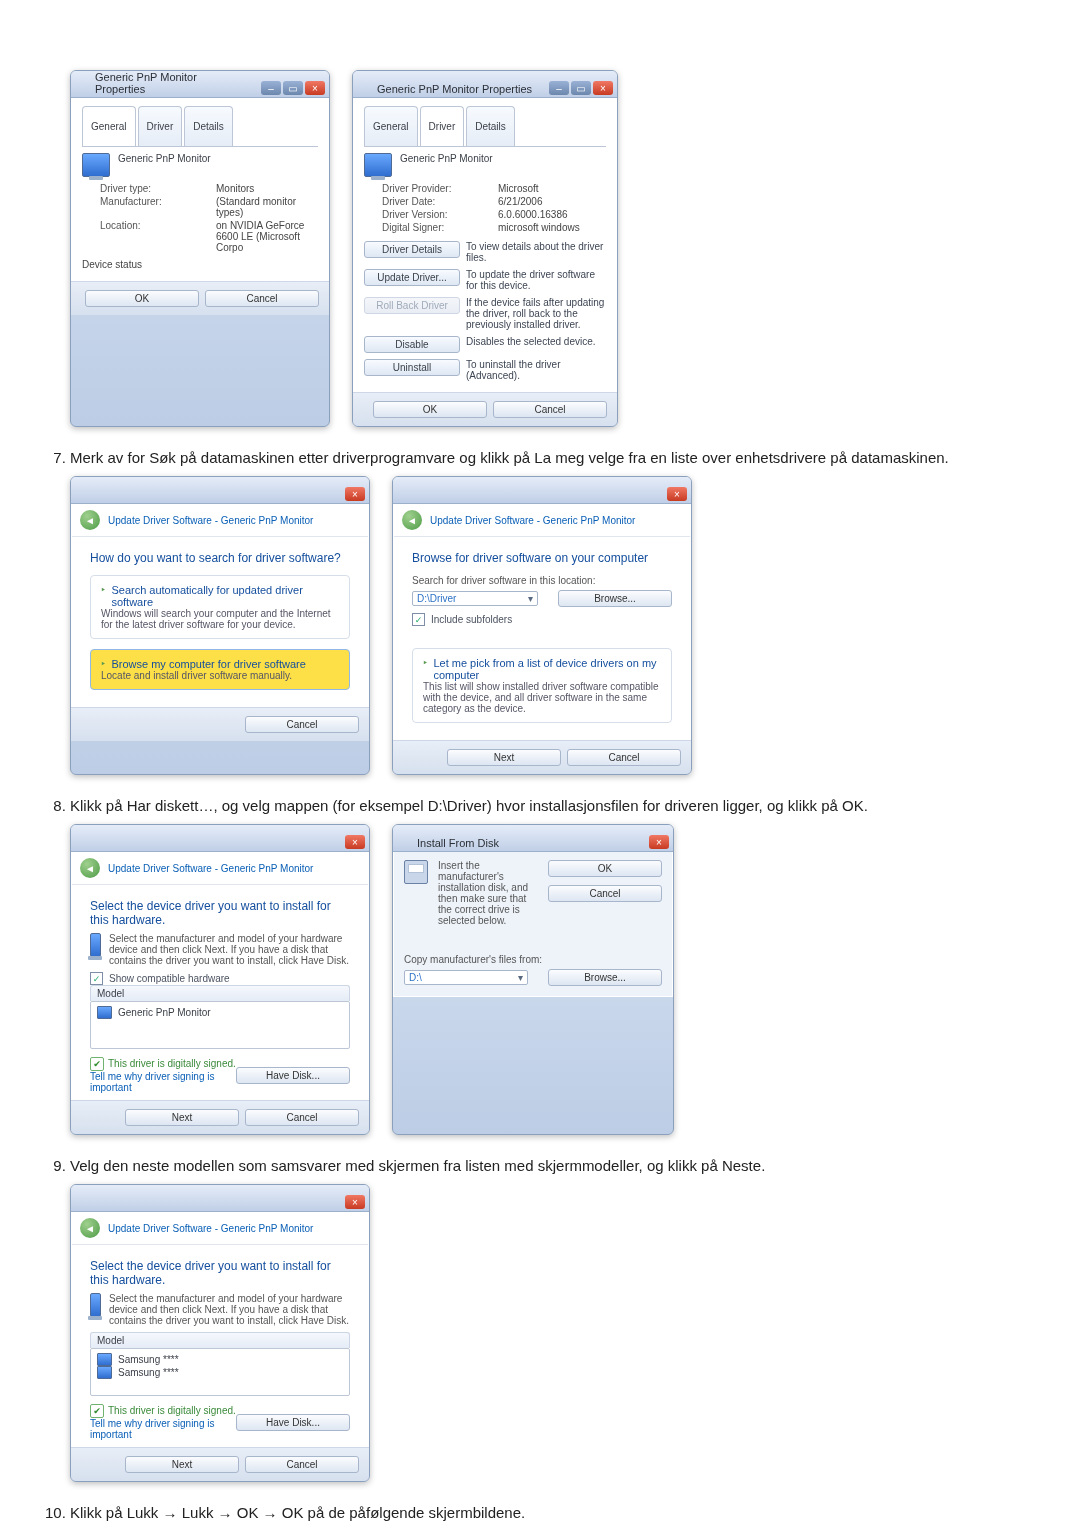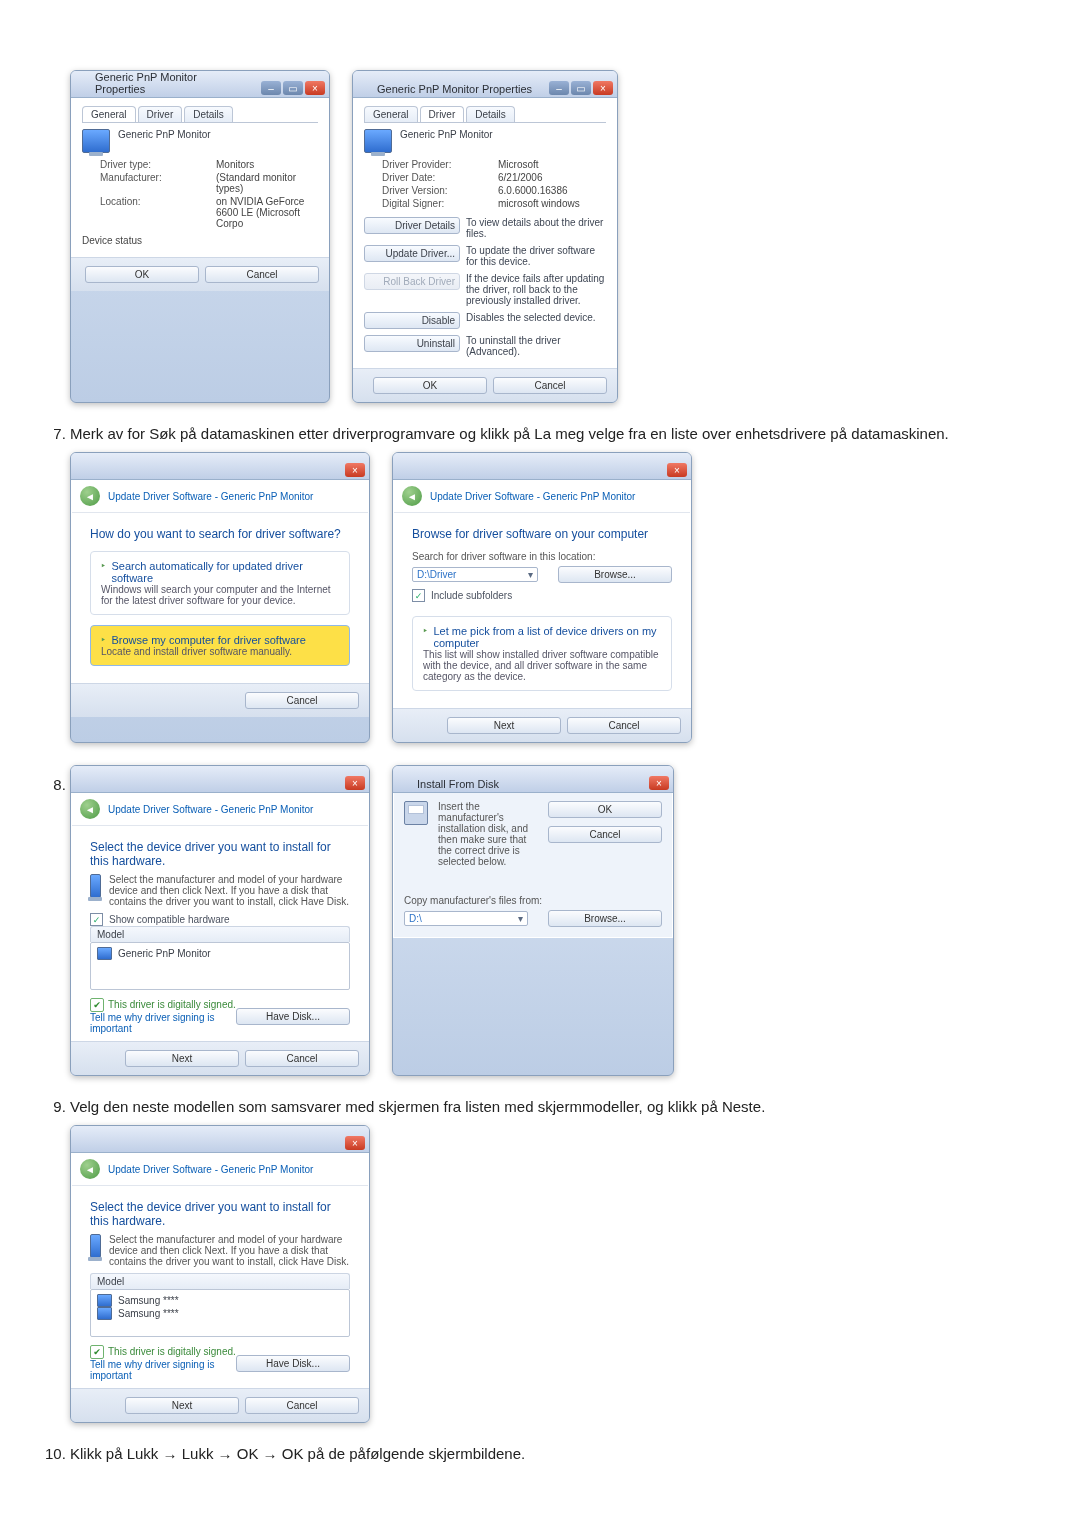--- a/index.html
+++ b/index.html
@@ -22,41 +22,41 @@
   .titlebar .spacer{flex:1}
   .tb-btns{display:flex;gap:2px}
   .tb-btn{width:20px;height:14px;border-radius:3px;display:flex;
           align-items:center;justify-content:center;color:#fff;font-size:10px;
           background:linear-gradient(#99b1d5,#6c87ad)}
   .tb-close{background:linear-gradient(#f07864,#c83a22)}
   .body{background:#fff;border:1px solid #fff;border-top:none;
         padding:8px 10px 10px 10px;font-size:10px;color:#3a3f48}
   .tabs{display:flex;border-bottom:1px solid #bcc6d6;font-size:10px}
   .tab{border:1px solid #bcc6d6;border-bottom:none;border-radius:4px 4px 0 0;
-       padding:2px 8px;margin-right:2px;background:linear-gradient(#f7fafe,#e6edf7)}
+       padding:14px 8px;margin-right:2px;background:linear-gradient(#f7fafe,#e6edf7)}
   .tab.active{background:#fff}
   .hdrrow{display:flex;align-items:flex-start;gap:8px;margin:6px 0}
   .monitor-ico{width:26px;height:22px;border:1px solid #4f6b95;border-radius:2px;
     background:linear-gradient(#6aa9ff,#2f6dcf);position:relative}
   .monitor-ico:after{content:"";position:absolute;left:50%;transform:translateX(-50%);
     bottom:-4px;width:14px;height:4px;background:#9cb1cc;border-radius:1px}
   .kv{display:grid;grid-template-columns:110px 1fr;row-gap:2px;column-gap:6px;
       font-size:10px;color:#444}
   .kv .k{color:#555}
   .fieldlabel{font-size:10px;color:#444;margin-top:6px}
   .textarea{height:62px;border:1px solid #bcc6d6;background:#fff;border-radius:2px;
             padding:4px;color:#444;font-size:10px;overflow:auto}
   .btnrow{display:flex;justify-content:flex-end;gap:6px;padding:8px 10px;
           background:linear-gradient(#e8eef7,#d6e0ee);border-top:1px solid #cdd7e6}
   .btn{min-width:56px;text-align:center;font-size:10px;padding:2px 28px;
        border:1px solid #a8b6cc;border-radius:3px;
        background:linear-gradient(#fbfcfe,#dde6f2);color:#333}
   .ctrlcol{display:grid;grid-template-columns:96px 1fr;gap:6px;align-items:start}
   .ctrlbtn{font-size:10px;border:1px solid #a8b6cc;border-radius:3px;
-           background:linear-gradient(#f8fbff,#dee7f3);text-align:right;
+           background:linear-gradient(#f8fbff,#dee7f3);text-align:center;
            padding:2px 4px}
   .ctrlbtn.disabled{color:#a1abba;background:linear-gradient(#f4f6fa,#e9edf4);
                     border-color:#cfd7e4}
   .desc{font-size:10px;color:#3e4654}
   
   .wiz .body{background:#fff;padding:0}
   .crumb{display:flex;align-items:center;gap:8px;padding:6px 8px;
          border-bottom:1px solid #e1e6ee;font-size:10px;color:var(--link)}
   .backico{width:20px;height:20px;border-radius:50%;display:flex;
            align-items:center;justify-content:center;color:#fff;
@@ -257,37 +257,38 @@
               <div class="inputln" style="margin-top:4px">
                 <div class="dropdown" style="flex:1">
                   <span class="selpath">D:\Driver</span><span class="dd">▾</span>
                 </div>
                 <div class="btn">Browse...</div>
               </div>
               <div class="chk" style="margin-top:6px">
                 <span class="box">✓</span>
                   <span>Include subfolders</span>
               </div>
-              <div class="opt" style="margin-top:14px">
+              <div class="opt" style="margin-top:22px">
                 <div class="t">
                     <span>Let me pick from a list of device drivers on my computer</span>
                   </div>
                 <div class="s">This list will show installed driver software compatible with the device, and all driver software in the same category as the device.</div>
               </div>
             </div>
           </div>
           <div class="btnrow">
             <div class="btn">Next</div>
             <div class="btn">Cancel</div>
           </div>
         </div>
       </div>
     </li>
 
     <li>
+      <span>Klikk på Har diskett…, og velg mappen (for eksempel D:\Driver) hvor installasjonsfilen for driveren ligger, og klikk på OK.</span>
       <div class="shots">
 
         <div class="win wiz w3">
           <div class="titlebar">
               <span class="spacer"></span>
             <div class="tb-btns">
                 <span class="tb-btn tb-close">×</span>
               </div>
           </div>
           <div class="body">

